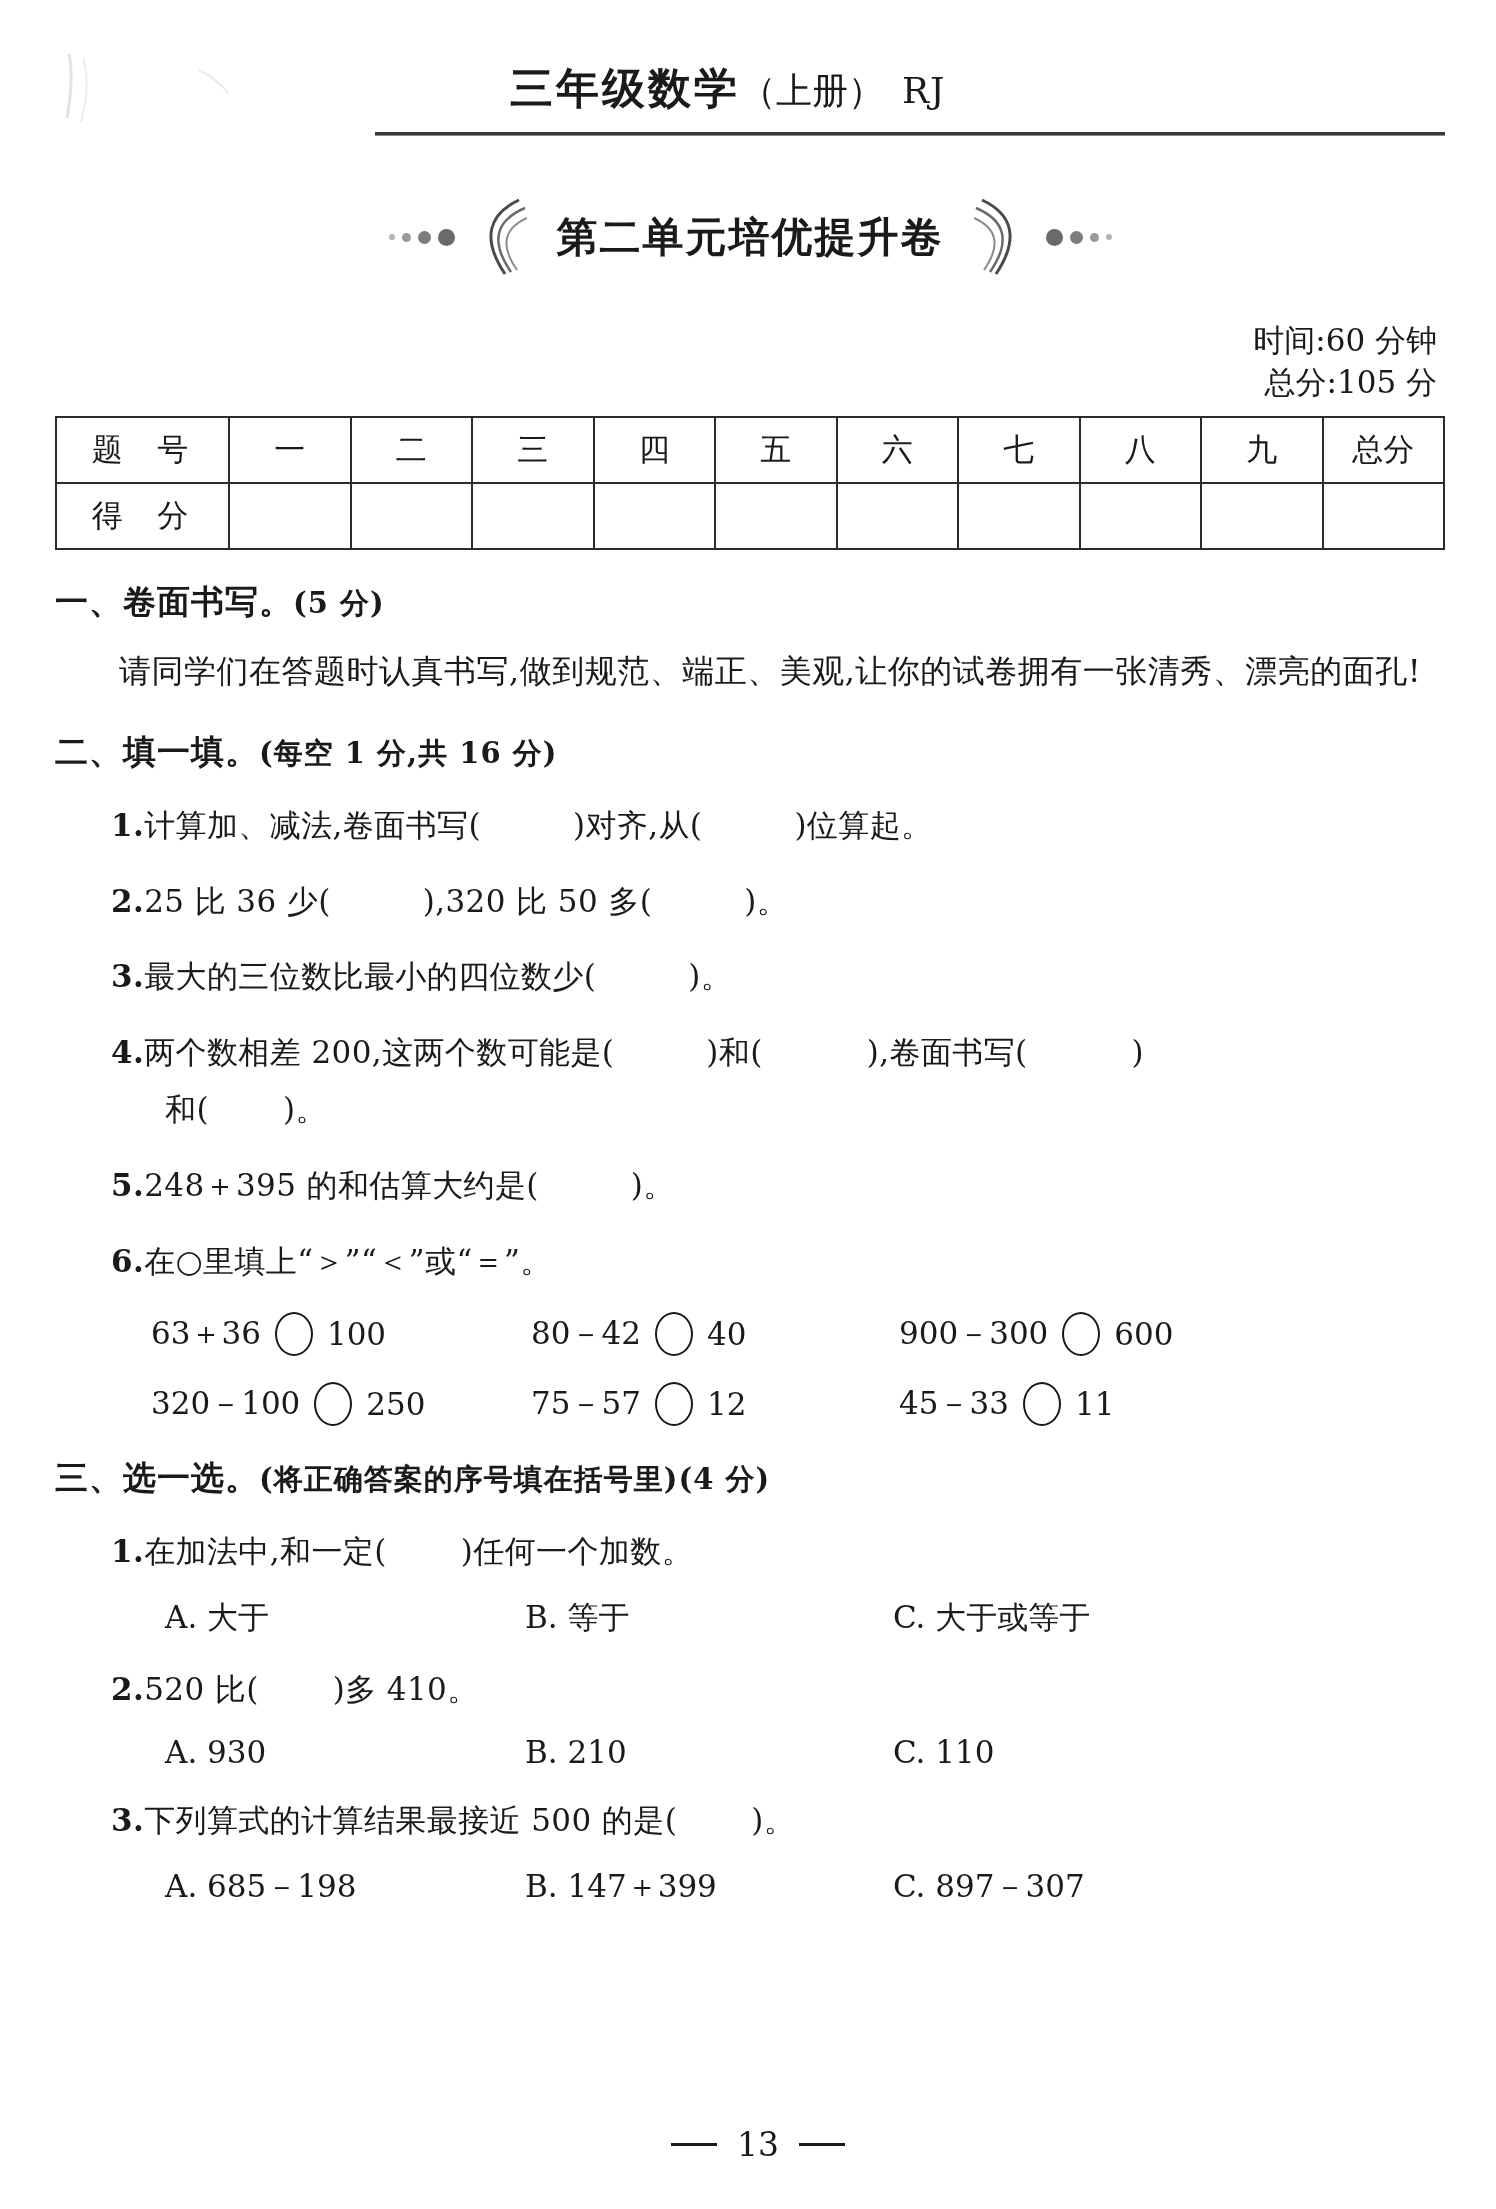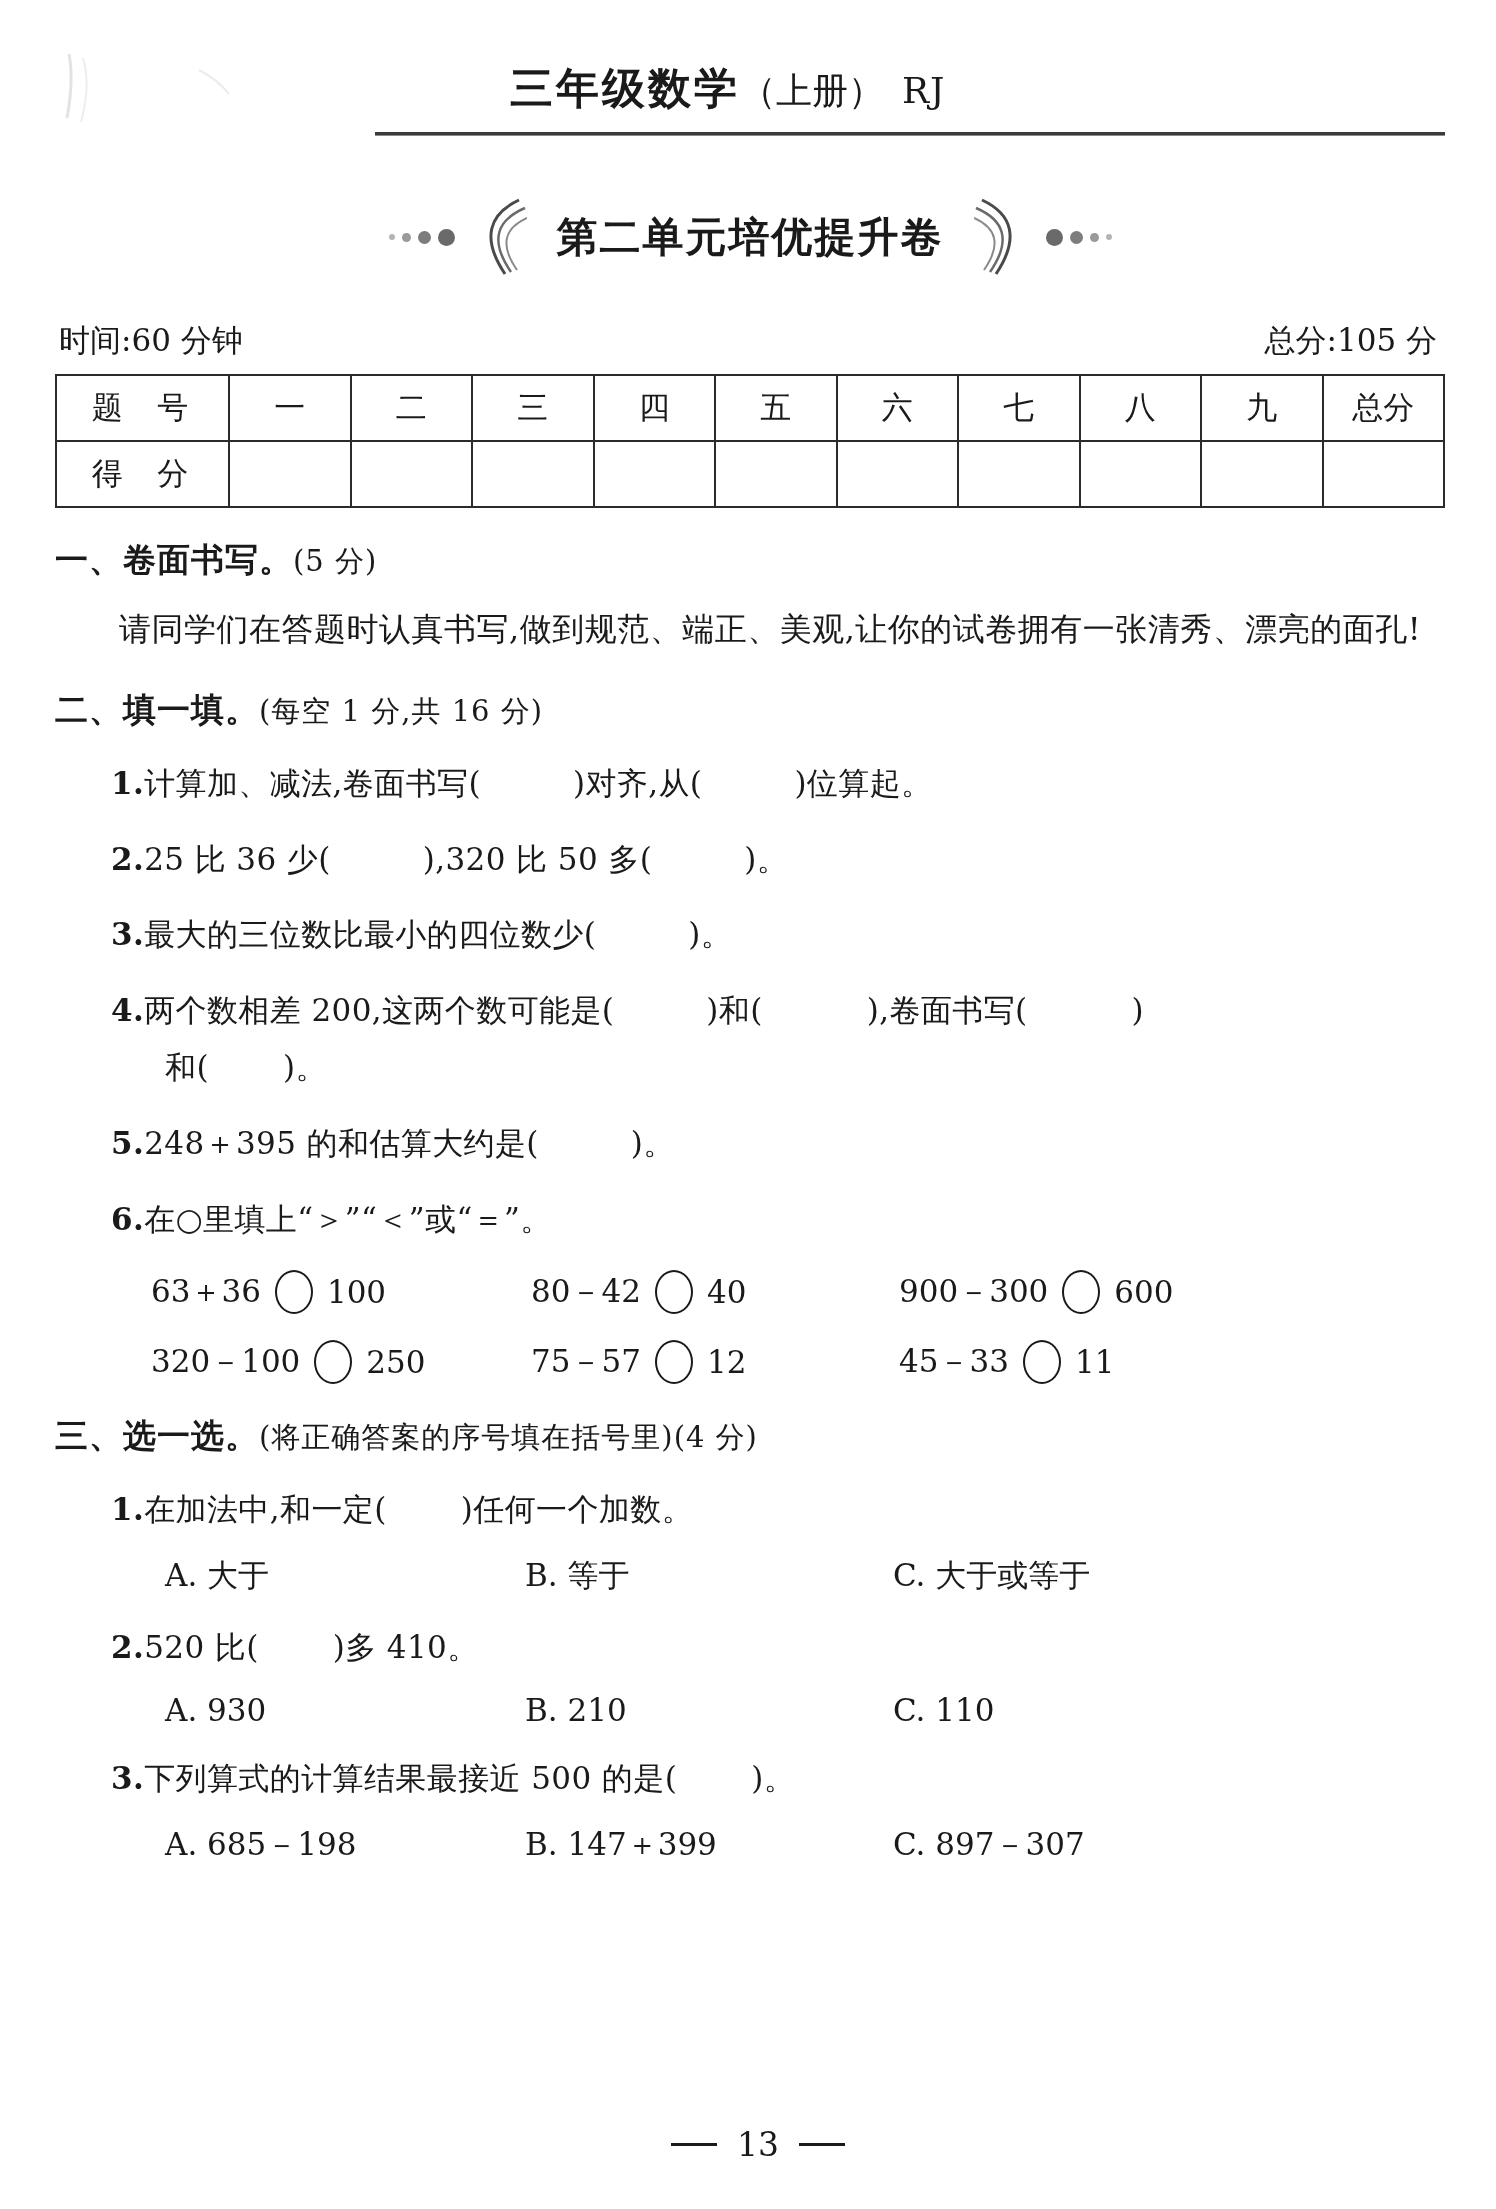--- a/index.html
+++ b/index.html
@@ -121,20 +121,21 @@
 
   
   .meta {
     display: flex;
     justify-content: space-between;
     align-items: flex-end;
     font-size: 31px;
     margin-top: 26px;
     padding: 0 8px 0 4px;
     font-family: "DejaVu Serif", "Liberation Serif", serif;
+    flex-direction: column;
   }
 
   
   table.score {
     width: 100%;
     border-collapse: collapse;
     margin-top: 12px;
     table-layout: fixed;
   }
   table.score td {
@@ -155,21 +156,21 @@
 
   
   .sec-head {
     font-size: 33px;
     font-weight: bold;
     margin-top: 30px;
     font-family: "DejaVu Sans", "Liberation Sans", sans-serif;
     letter-spacing: 1px;
   }
   .sec-head .paren {
-    font-weight: normal;
+    font-weight: bold;
     font-size: 29px;
     font-family: "DejaVu Serif", "Liberation Serif", serif;
   }
   .para {
     font-size: 32px;
     line-height: 1.78;
     margin-top: 18px;
     text-indent: 64px;
     letter-spacing: .5px;
   }

